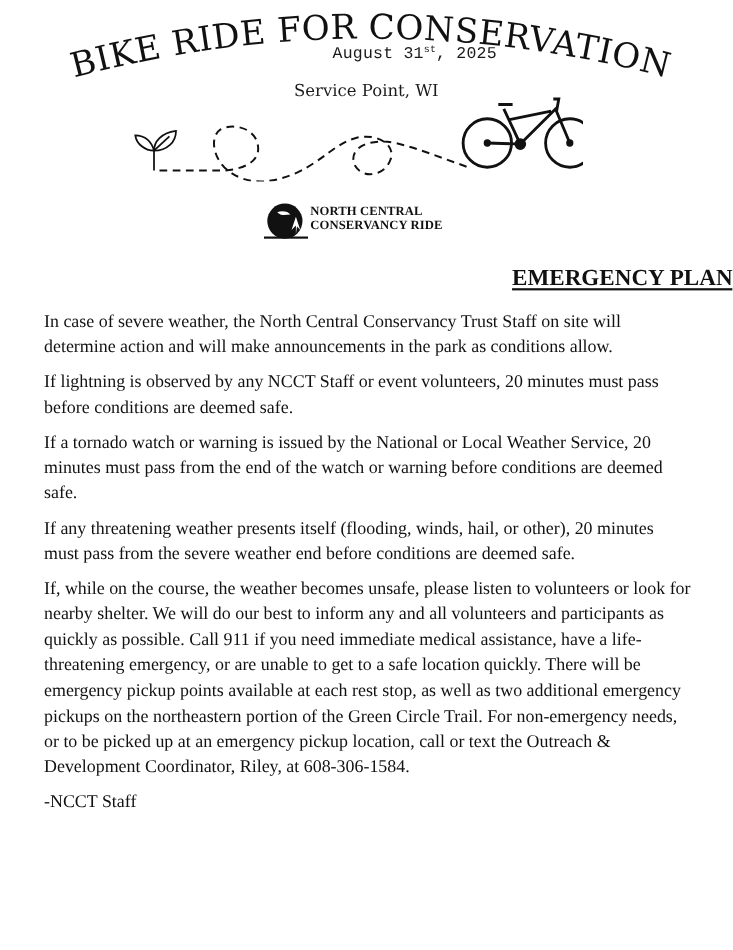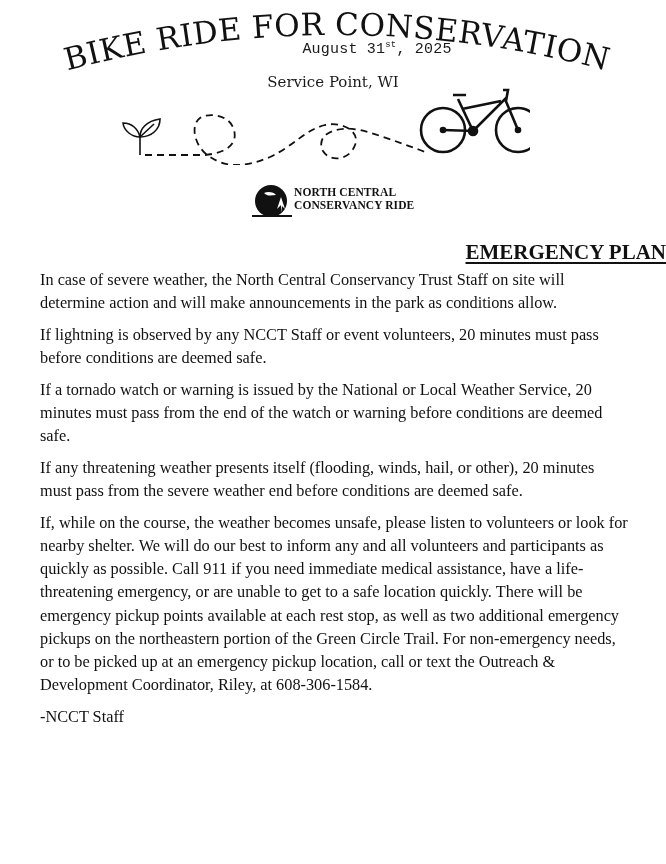--- a/index.html
+++ b/index.html
@@ -6,27 +6,27 @@
   body { width: 666px; height: 864px; position: relative; overflow: hidden;
          font-family: "Liberation Serif", "DejaVu Serif", serif; color: #111; }
   .header { position: absolute; left: 0; top: 0; width: 666px; height: 230px; }
   .arc-title { position: absolute; left: 0; top: 0; }
   .date { position: absolute; left: 0; width: 666px; top: 40px; text-align: center;
           font-family: Liberation Mono, monospace; font-size: 15px; letter-spacing: 0.2px; color:#1a1a1a;padding-left:44px; }
   .date sup { font-size: 9px; }
   .place { position: absolute; left: 0; width: 666px; top: 73px; text-align: center;
            font-family: "DejaVu Serif", serif; font-size: 15px; color:#1a1a1a; }
   .art { position: absolute; left: 110px; top: 85px; }
-  .logo { position: absolute; left: 252px; top: 183px; width: 180px; height: 36px; }
+  .logo { position: absolute; left: 240px; top: 183px; width: 180px; height: 36px; }
   .logo-text { position: absolute; left: 42px; top: 3px; font-family: "Liberation Serif", serif;
                font-weight: bold; font-size: 11.5px; line-height: 13px; letter-spacing: 0.1px; color:#111; }
   .title { position: absolute; left: 0; width: 666px; top: 240px; text-align: right;
            font-family: "Liberation Serif", serif; font-weight: bold; font-size: 21px;
            text-decoration: underline; text-decoration-thickness: 2px; text-underline-offset: 3px; }
-  .body { position: absolute; left: 40px; top: 268px; width: 590px; }
+  .body { position: absolute; left: 40px; top: 280px; width: 590px; }
   .para { font-size: 16.3px; line-height: 23.2px; margin: 0 0 8.5px 0; }
   .sig { font-size: 16.3px; line-height: 23px; margin-top: 7px; }
 </style>
 </head>
 <body>
 
 <div class="header">
   <svg class="arc-title" width="666" height="80">
     <defs>
       <path id="arcPath" d="M 62 72 Q 335 -2 612 72"></path>

